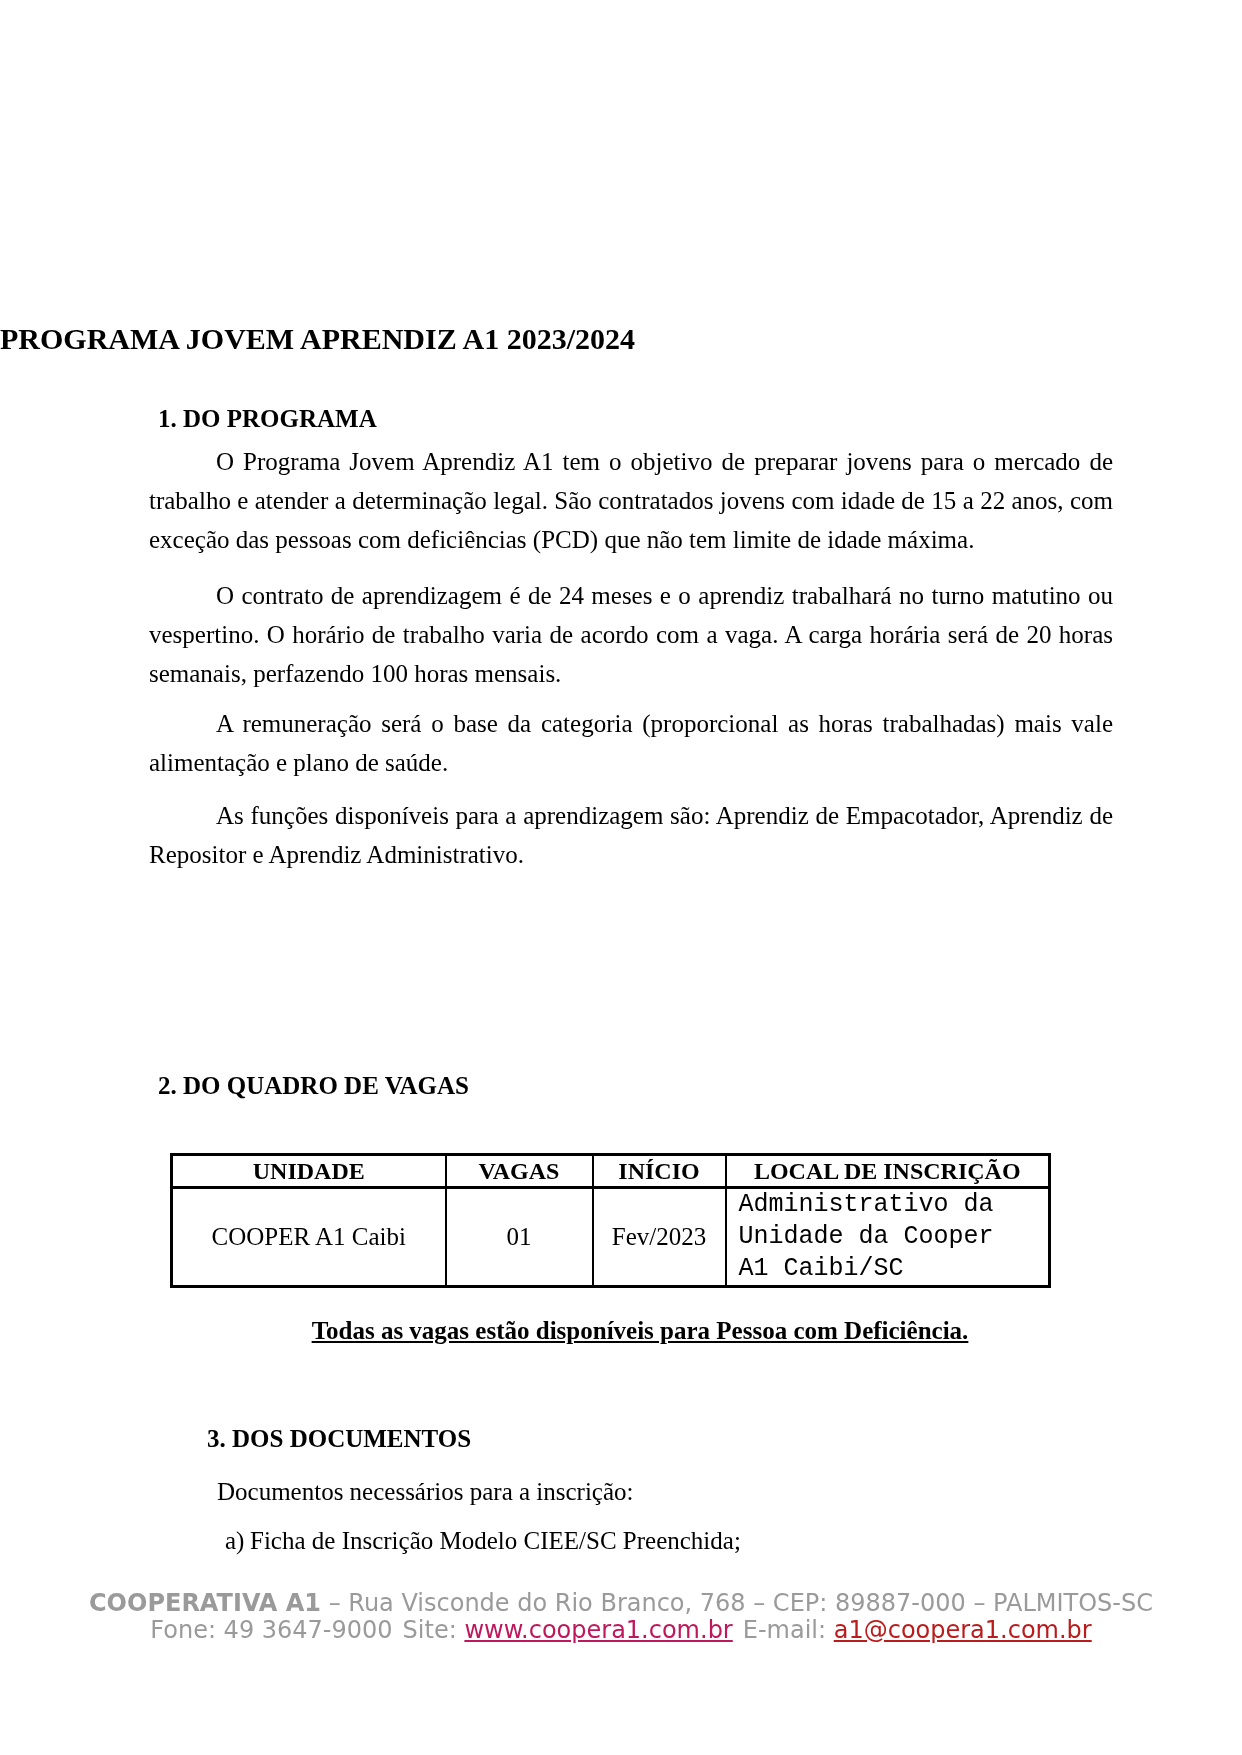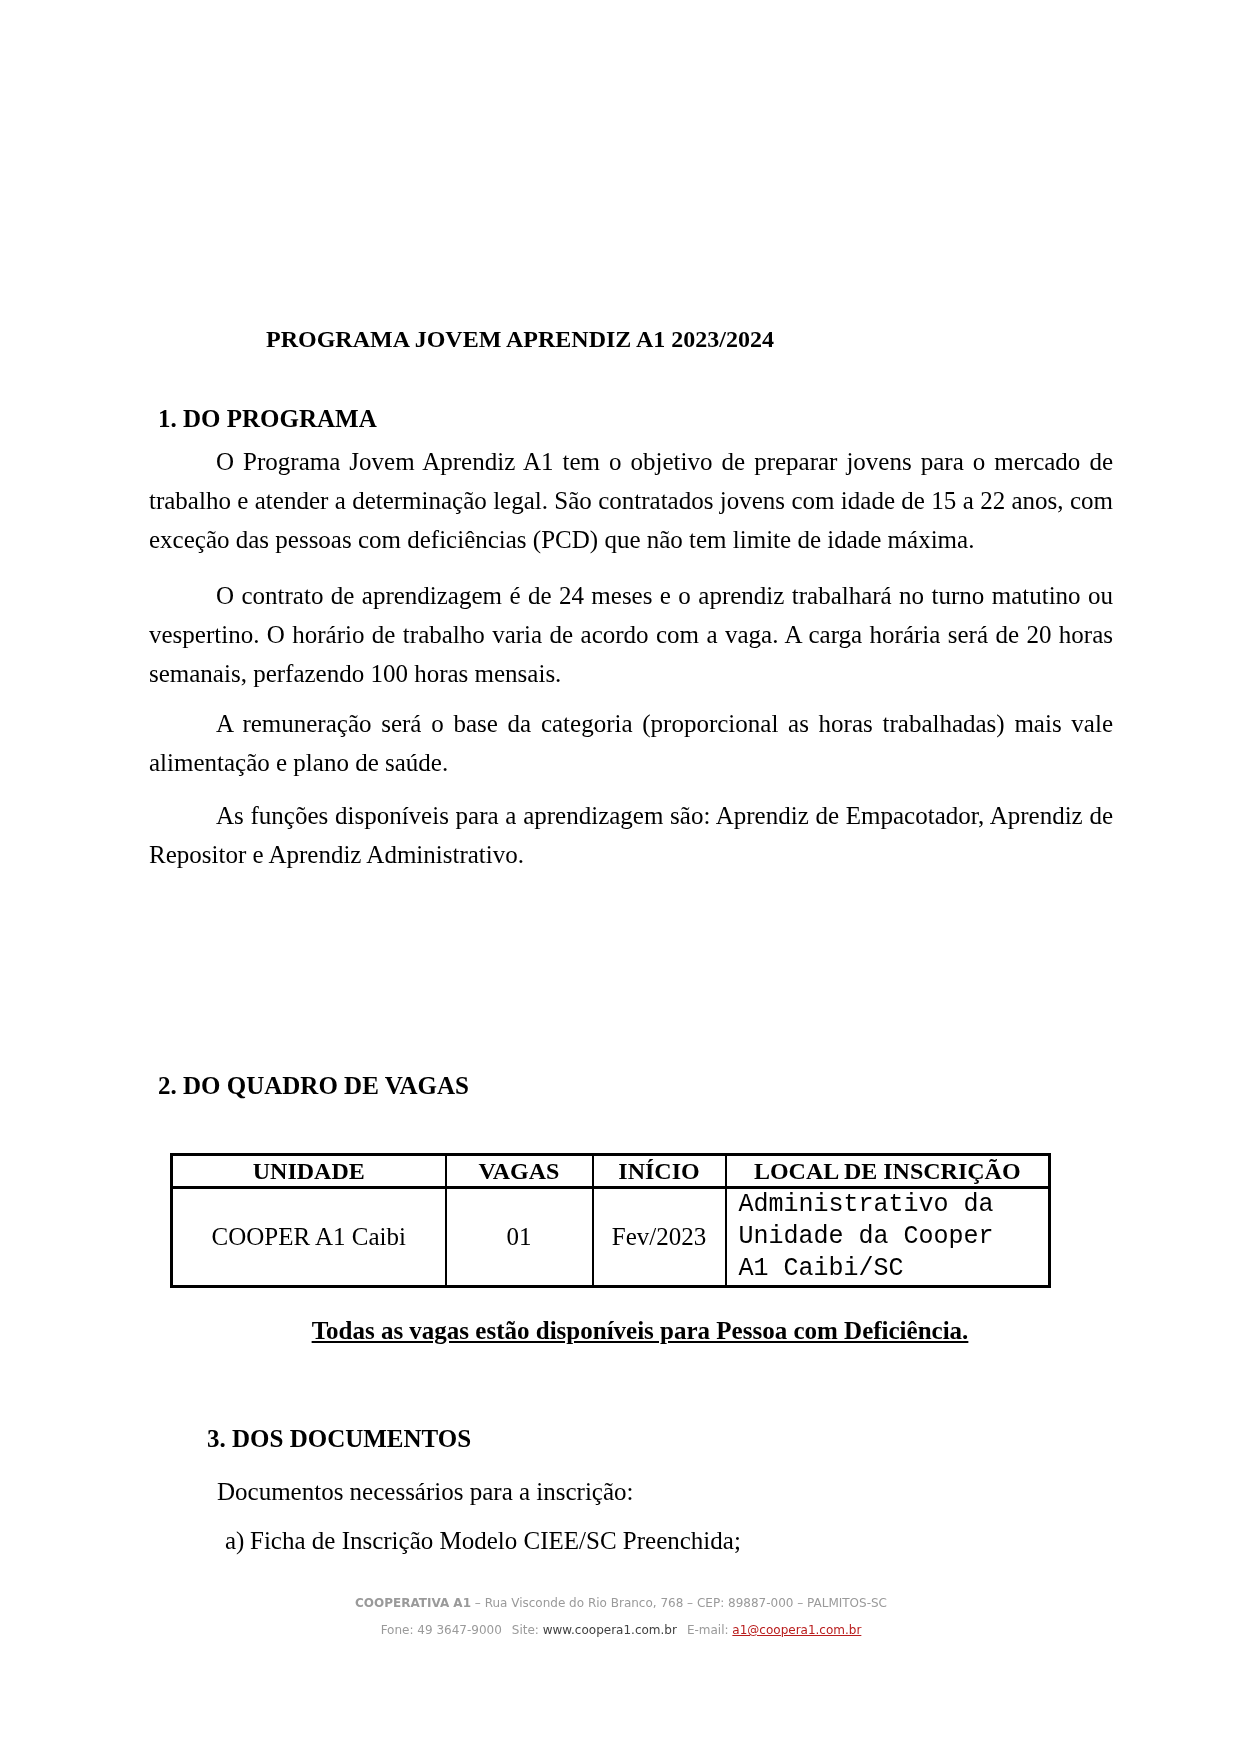--- a/index.html
+++ b/index.html
@@ -8,23 +8,23 @@
     width:1242px;
     height:1755px;
     background:#ffffff;
     font-family:"Liberation Serif", serif;
     color:#000000;
     overflow:hidden;
   }
   .abs{position:absolute;}
   .doc-title{
     top:323px;left:0;width:1040px;
-    text-align:center;
+    text-align:left;
     font-weight:bold;
-    font-size:24px;
+    font-size:30px;
     line-height:32px;
   }
   .sec-heading{
     font-weight:bold;
     font-size:25px;
     line-height:31px;
     white-space:nowrap;
   }
   .h-s1{top:403px;left:158px;}
   .h-s2{top:1070px;left:158px;}
@@ -94,29 +94,30 @@
     white-space:nowrap;
   }
   .doc-item .marker{
     display:inline-block;
     width:25px;
   }
   .footer{
     top:1590px;left:0;width:1242px;
     text-align:center;
     font-family:"DejaVu Sans", sans-serif;
-    font-size:12px;
+    font-size:24px;
     line-height:27px;
     color:#9a9a9a;
   }
   .footer .company{font-weight:bold;}
   .footer .gap{display:inline-block;width:10px;}
   .footer a{cursor:pointer;}
   .footer .site-link{
-    color:#404040;
+    color:#be185d;
+    text-decoration:underline;
   }
   .footer .email-link{
     color:#b91c1c;
     text-decoration:underline;
   }
 </style>
 </head>
 <body>
 
 <div class="page">

